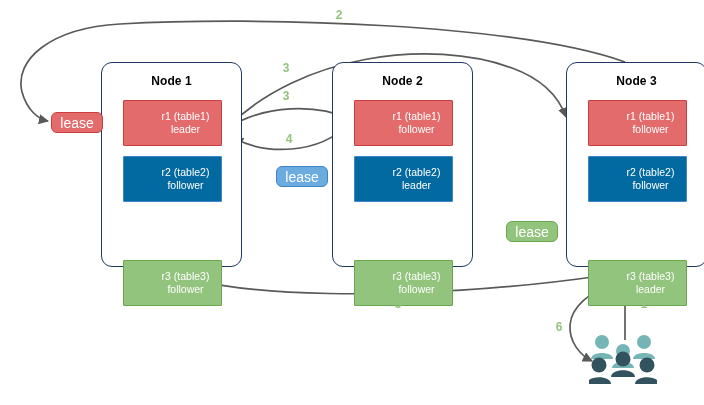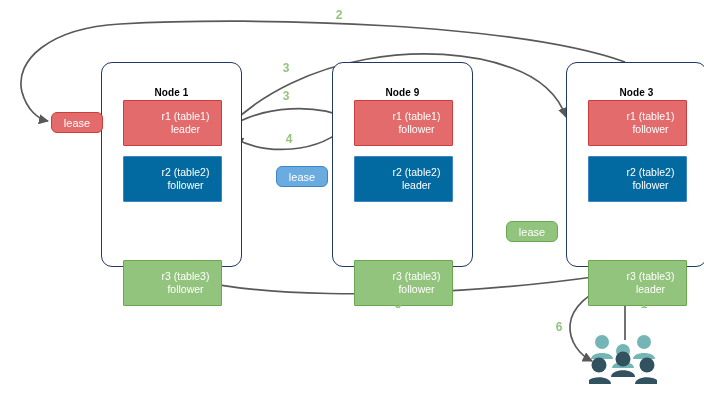--- a/index.html
+++ b/index.html
@@ -29,24 +29,24 @@
   }
   .node-card {
     position: absolute;
     border: 1.6px solid #1f3864;
     border-radius: 11px;
     background: #ffffff;
     box-sizing: border-box;
   }
   .node-title {
     text-align: center;
-    font-size: 10px;
+    font-size: 12px;
     font-weight: bold;
     color: #000000;
-    margin-top: 24px;
+    margin-top: 11px;
     letter-spacing: .1px;
   }
   .replica {
     position: absolute;
     left: 21px;
     width: 99px;
     height: 46px;
     border-radius: 1px;
     box-sizing: border-box;
     display: flex;
@@ -73,21 +73,21 @@
     margin-top: 48px;
   }
   .lease {
     position: absolute;
     border-radius: 6px;
     box-sizing: border-box;
     display: flex;
     align-items: center;
     justify-content: center;
     color: #ffffff;
-    font-size: 11px;
+    font-size: 14px;
     width: 52px;
     height: 21px;
   }
   .lease-red { background: #e36b6b; border: 1.3px solid #cc3d3d; }
   .lease-blue { background: #6aabe0; border: 1.3px solid #3d85c6; }
   .lease-green { background: #93c47d; border: 1.3px solid #6aa84f; }
   .step-label {
     position: absolute;
     color: #93c47d;
     font-size: 12px;
@@ -140,21 +140,21 @@
       <span>r2 (table2)</span>
       <span>follower</span>
     </div>
     <div class="replica rep-green" style="top:149px;">
       <span>r3 (table3)</span>
       <span>follower</span>
     </div>
   </div>
 
   <div class="node-card" style="left:332px; top:62px; width:141px; height:205px;">
-    <div class="node-title">Node 9</div>
+    <div class="node-title">Node 2</div>
     <div class="replica rep-red" style="top:37px;">
       <span>r1 (table1)</span>
       <span>follower</span>
     </div>
     <div class="replica rep-blue" style="top:93px;">
       <span>r2 (table2)</span>
       <span>leader</span>
     </div>
     <div class="replica rep-green" style="top:149px;">
       <span>r3 (table3)</span>

